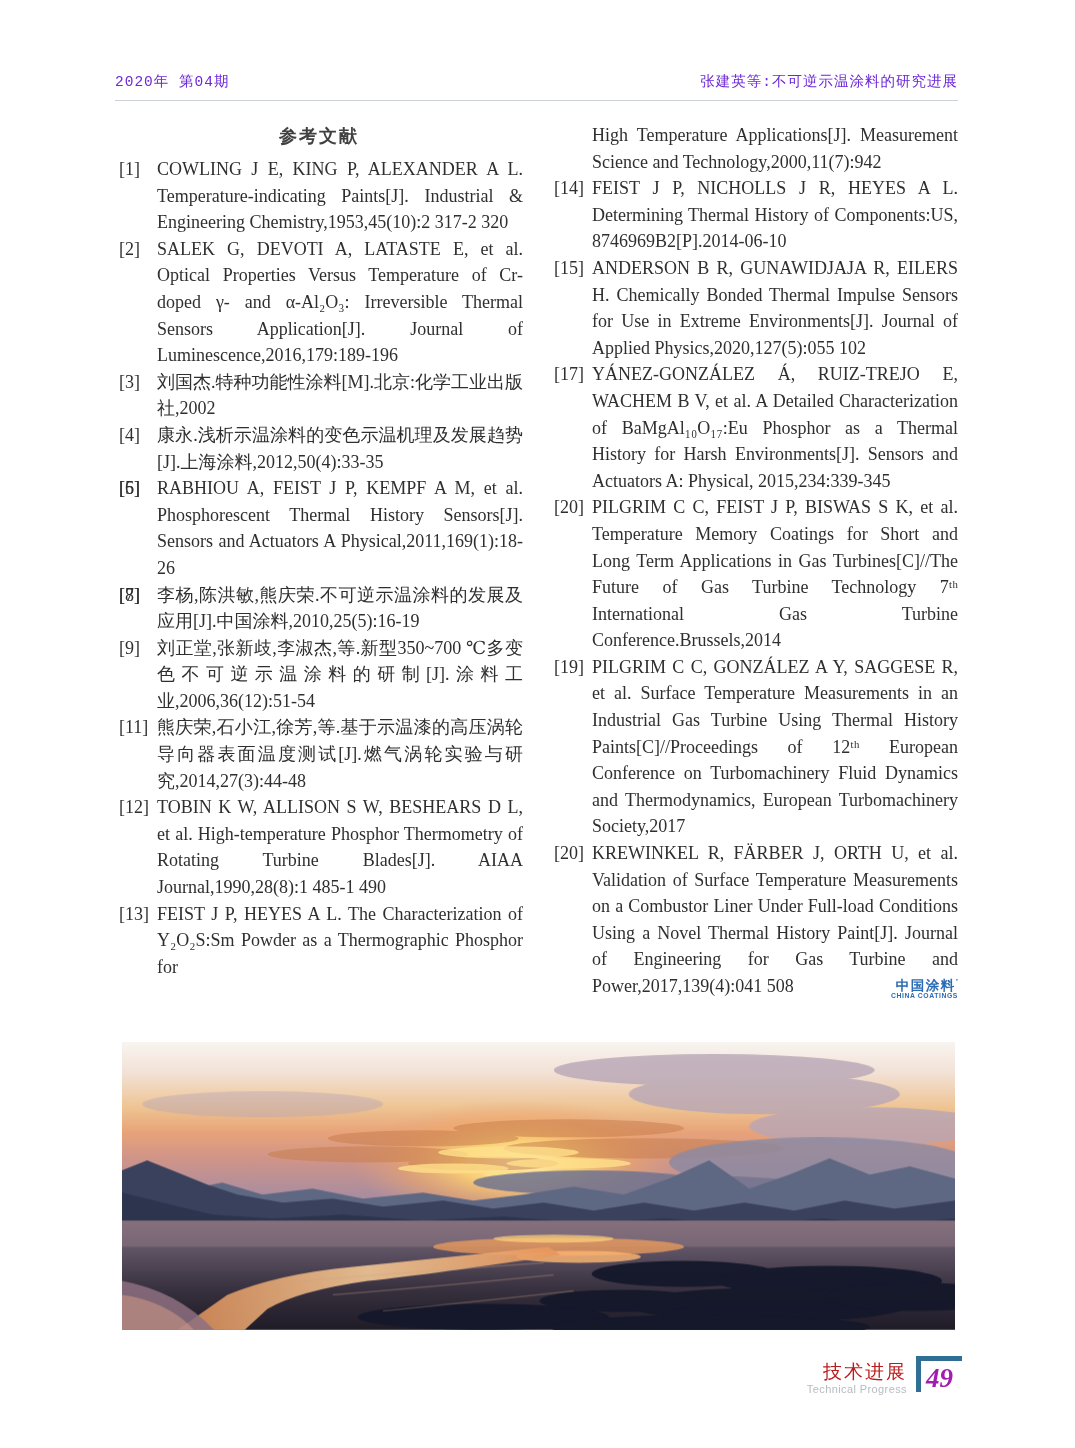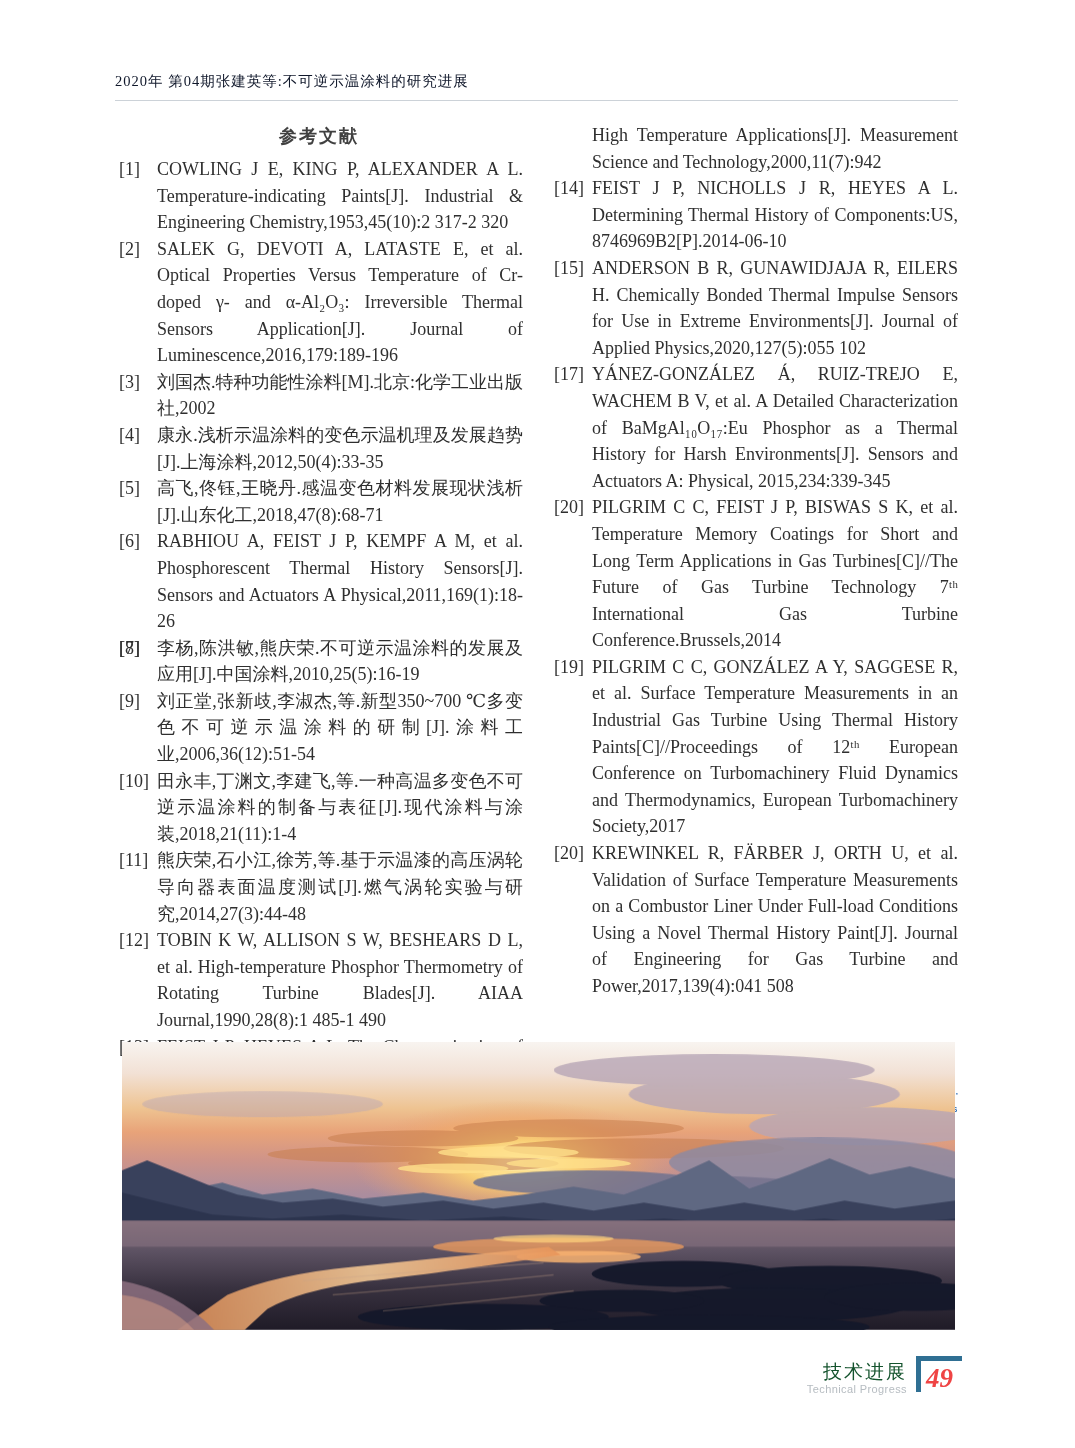--- a/index.html
+++ b/index.html
@@ -8,23 +8,23 @@
     width:1075px;height:1448px;
     margin:0 auto;
     background:#ffffff;
     font-family:"Liberation Serif","DejaVu Serif",serif;
     color:#2f2f2f;
     overflow:hidden;
   }
   
   .header{
     position:absolute;top:72px;left:115px;right:117px;
-    display:flex;justify-content:flex-start;align-items:flex-end;
-    font-family:Liberation Serif, serif;
-    font-size:14.5px;color:#0f172a;letter-spacing:1px;
+    display:flex;justify-content:space-between;align-items:flex-end;
+    font-family:Liberation Mono, monospace;
+    font-size:14.5px;color:#6d28d9;letter-spacing:1px;
   }
   .header-rule{
     position:absolute;top:100px;left:115px;right:117px;
     height:1px;background:#ccd2d8;
   }
   
   .content{
     position:absolute;top:120px;left:115px;right:117px;
     display:flex;gap:27px;
   }
@@ -67,30 +67,30 @@
     width:833px;height:288px;overflow:hidden;
   }
   .photo svg{display:block;width:100%;height:100%;}
   
   .footer{
     position:absolute;top:1356px;right:113px;
     display:flex;align-items:flex-start;gap:9px;
     font-family:"Liberation Sans","DejaVu Sans",sans-serif;
   }
   .footer-text{text-align:right;padding-top:5px;}
-  .footer-cn{font-size:19px;color:#14532d;letter-spacing:2px;line-height:21px;}
+  .footer-cn{font-size:19px;color:#b91c1c;letter-spacing:2px;line-height:21px;}
   .footer-en{font-size:11px;color:#b6bcc1;letter-spacing:0.4px;line-height:14px;}
   .page-badge{position:relative;width:46px;height:48px;}
   .badge-top{position:absolute;top:0;left:0;width:46px;height:5px;background:#2f6f93;}
   .badge-left{position:absolute;top:0;left:0;width:5px;height:36px;background:#2f6f93;}
   .page-num{
     position:absolute;top:7px;left:10px;
     font-family:"Liberation Serif","DejaVu Serif",serif;
     font-style:italic;font-weight:bold;
-    font-size:27px;color:#ef4444;
+    font-size:27px;color:#a21caf;
   }
 </style>
 </head>
 <body>
 
 <div class="page">
 
   <div class="header">
     <span>2020年  第04期</span>
     <span>张建英等:不可逆示温涂料的研究进展</span>
@@ -99,26 +99,25 @@
 
   <div class="content">
 
     <div class="col col-left">
       <div class="refs-heading">参考文献</div>
 
       <div class="ref"><span class="ref-num">[1]</span><span>COWLING J E, KING P, ALEXANDER A L. Temperature-indicating Paints[J]. Industrial &amp; Engineering Chemistry,1953,45(10):2 317-2 320</span></div>
       <div class="ref"><span class="ref-num">[2]</span><span>SALEK G, DEVOTI A, LATASTE E, et al. Optical Properties Versus Temperature of Cr-doped γ- and α-Al₂O₃: Irreversible Thermal Sensors Application[J]. Journal of Luminescence,2016,179:189-196</span></div>
       <div class="ref"><span class="ref-num">[3]</span><span>刘国杰.特种功能性涂料[M].北京:化学工业出版社,2002</span></div>
       <div class="ref"><span class="ref-num">[4]</span><span>康永.浅析示温涂料的变色示温机理及发展趋势[J].上海涂料,2012,50(4):33-35</span></div>
-      <div class="ref"><span class="ref-num">[5]</span><span>高飞,佟钰,王晓丹.感温变色材料发展现状浅析[J].山东化工,2018,47(8):68-71</span></div>
+      <div class="ref"><span class="ref-num">[5]</span></div>
       <div class="ref"><span class="ref-num">[6]</span><span>RABHIOU A, FEIST J P, KEMPF A M, et al. Phosphorescent Thermal History Sensors[J]. Sensors and Actuators A Physical,2011,169(1):18-26</span></div>
       <div class="ref"><span class="ref-num">[7]</span></div>
       <div class="ref"><span class="ref-num">[8]</span><span>李杨,陈洪敏,熊庆荣.不可逆示温涂料的发展及应用[J].中国涂料,2010,25(5):16-19</span></div>
       <div class="ref"><span class="ref-num">[9]</span><span>刘正堂,张新歧,李淑杰,等.新型350~700 ℃多变色不可逆示温涂料的研制[J].涂料工业,2006,36(12):51-54</span></div>
-      <div class="ref"><span class="ref-num">[10]</span><span>田永丰,丁渊文,李建飞,等.一种高温多变色不可逆示温涂料的制备与表征[J].现代涂料与涂装,2018,21(11):1-4</span></div>
       <div class="ref"><span class="ref-num">[11]</span><span>熊庆荣,石小江,徐芳,等.基于示温漆的高压涡轮导向器表面温度测试[J].燃气涡轮实验与研究,2014,27(3):44-48</span></div>
       <div class="ref"><span class="ref-num">[12]</span><span>TOBIN K W, ALLISON S W, BESHEARS D L, et al. High-temperature Phosphor Thermometry of Rotating Turbine Blades[J]. AIAA Journal,1990,28(8):1 485-1 490</span></div>
       <div class="ref"><span class="ref-num">[13]</span><span>FEIST J P, HEYES A L. The Characterization of Y₂O₂S:Sm Powder as a Thermographic Phosphor for</span></div>
     </div>
 
     <div class="col col-right">
       <div class="ref"><span class="ref-num"></span><span>High Temperature Applications[J]. Measurement Science and Technology,2000,11(7):942</span></div>
       <div class="ref"><span class="ref-num">[14]</span><span>FEIST J P, NICHOLLS J R, HEYES A L. Determining Thermal History of Components:US, 8746969B2[P].2014-06-10</span></div>
       <div class="ref"><span class="ref-num">[15]</span><span>ANDERSON B R, GUNAWIDJAJA R, EILERS H. Chemically Bonded Thermal Impulse Sensors for Use in Extreme Environments[J]. Journal of Applied Physics,2020,127(5):055 102</span></div>
       <div class="ref"><span class="ref-num">[17]</span><span>YÁNEZ-GONZÁLEZ Á, RUIZ-TREJO E, WACHEM B V, et al. A Detailed Characterization of BaMgAl₁₀O₁₇:Eu Phosphor as a Thermal History for Harsh Environments[J]. Sensors and Actuators A: Physical, 2015,234:339-345</span></div>

